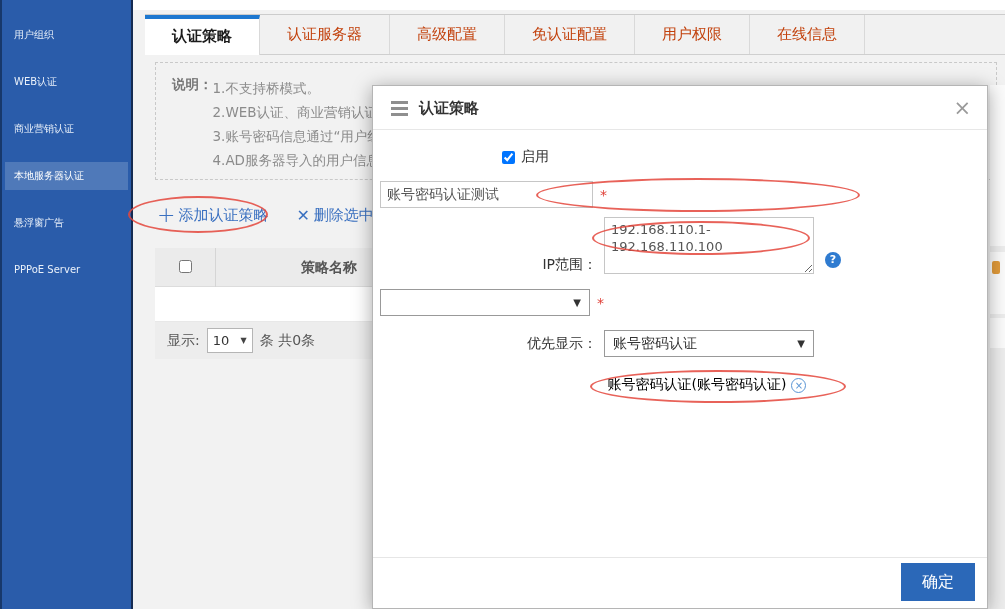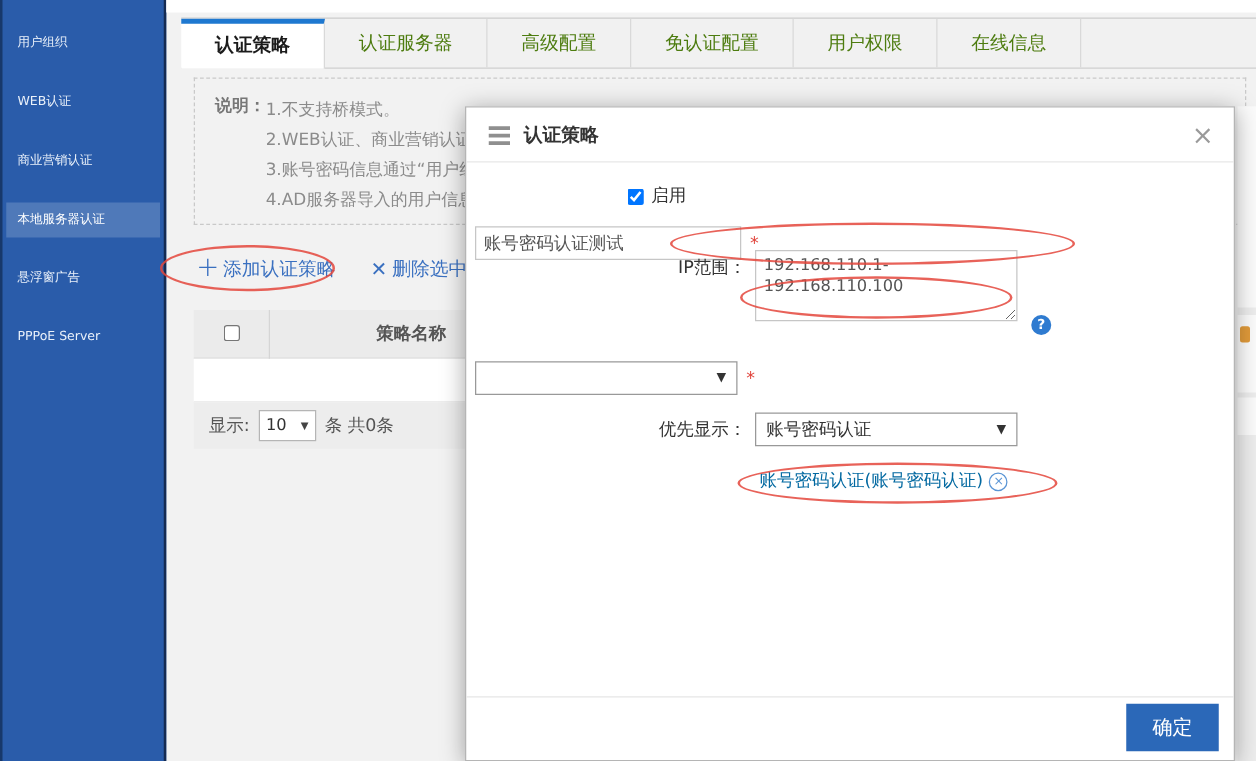--- a/index.html
+++ b/index.html
@@ -13,21 +13,21 @@
   .side-items { padding-top:21px; }
   .side-item { height:28px; line-height:28px; margin:0 3px 19px 3px; padding-left:9px;
                color:#eaf1fa; font-size:10px; white-space:nowrap; cursor:pointer; }
   .side-item.selected { background:#4f79b9; color:#ffffff; }
 
   
   #topstrip { position:absolute; left:133px; top:0; right:0; height:10px; background:#ffffff; }
   #tabbar { position:absolute; left:145px; top:14px; right:0; height:41px;
             background:#f1f1f1; border-top:1px solid #cccccc; border-bottom:1px solid #cfcfcf;
             display:flex; }
-  .tab { height:39px; line-height:38px; padding:0 27px; font-size:15px; color:#4d7c0f;
+  .tab { height:39px; line-height:38px; padding:0 27px; font-size:15px; color:#c2410c;
          border-right:1px solid #d9d9d9; white-space:nowrap; cursor:pointer; }
   .tab.active { background:#ffffff; border-top:4px solid #1e78d0; height:40px;
                 line-height:34px; font-weight:bold; color:#1b1b1b; }
 
   
   #notice { position:absolute; left:155px; top:62px; right:8px; height:118px;
             border:1px dashed #c9c9c9; padding:13px 0 0 16px; overflow:hidden;
             font-size:13.5px; color:#8b8b8b; }
   .notice-row { display:flex; }
   .notice-label { color:#777; font-weight:bold; white-space:nowrap; }
@@ -86,31 +86,31 @@
   .text-input { width:213px; height:27px; border:1px solid #c6c6c6; font-size:14px;
                 color:#555; padding:0 6px; font-family:inherit; background:#fff; }
   .ip-textarea { width:210px; height:57px; border:1px solid #c6c6c6; font-size:13px;
                  color:#555; padding:3px 6px; font-family:inherit; resize:both; line-height:17px; }
   .select-box { width:210px; height:27px; border:1px solid #999; background:#fff;
                 display:flex; align-items:center; justify-content:space-between;
                 padding:0 8px; font-size:14px; color:#333; cursor:pointer; }
   .select-arrow { font-size:10px; color:#333; }
 
   #row-policy { top:95px; }
-  #row-ip { top:114px; }
+  #row-ip { top:131px;align-items:flex-end; }
   #row-server { top:203px; }
   #row-priority { top:244px; }
 
   .help-icon { position:absolute; left:452px; top:166px; width:16px; height:16px;
                border-radius:50%; background:#2f7bd0; color:#fff; font-size:11px;
                font-weight:bold; text-align:center; line-height:16px; cursor:pointer; }
 
   #tag-row { position:absolute; left:224px; top:290px; width:220px; display:flex;
              align-items:center; justify-content:center; gap:5px; }
-  .tag-text { font-size:14px; color:#0369a1; white-space:nowrap; }
+  .tag-text { font-size:14px; color:#000000; white-space:nowrap; }
   .tag-remove { width:15px; height:15px; border:1px solid #5a95d5; border-radius:50%;
                 color:#5a95d5; font-size:10px; line-height:13px; text-align:center;
                 cursor:pointer; flex:none; }
 
   .modal-footer { position:absolute; left:0; right:0; top:471px; bottom:0;
                   border-top:1px solid #e6e6e6; }
   .confirm-btn { position:absolute; right:12px; top:5px; width:74px; height:38px;
                  background:#2b68b8; color:#ffffff; font-size:16px; border:none;
                  font-family:inherit; cursor:pointer; }
 

